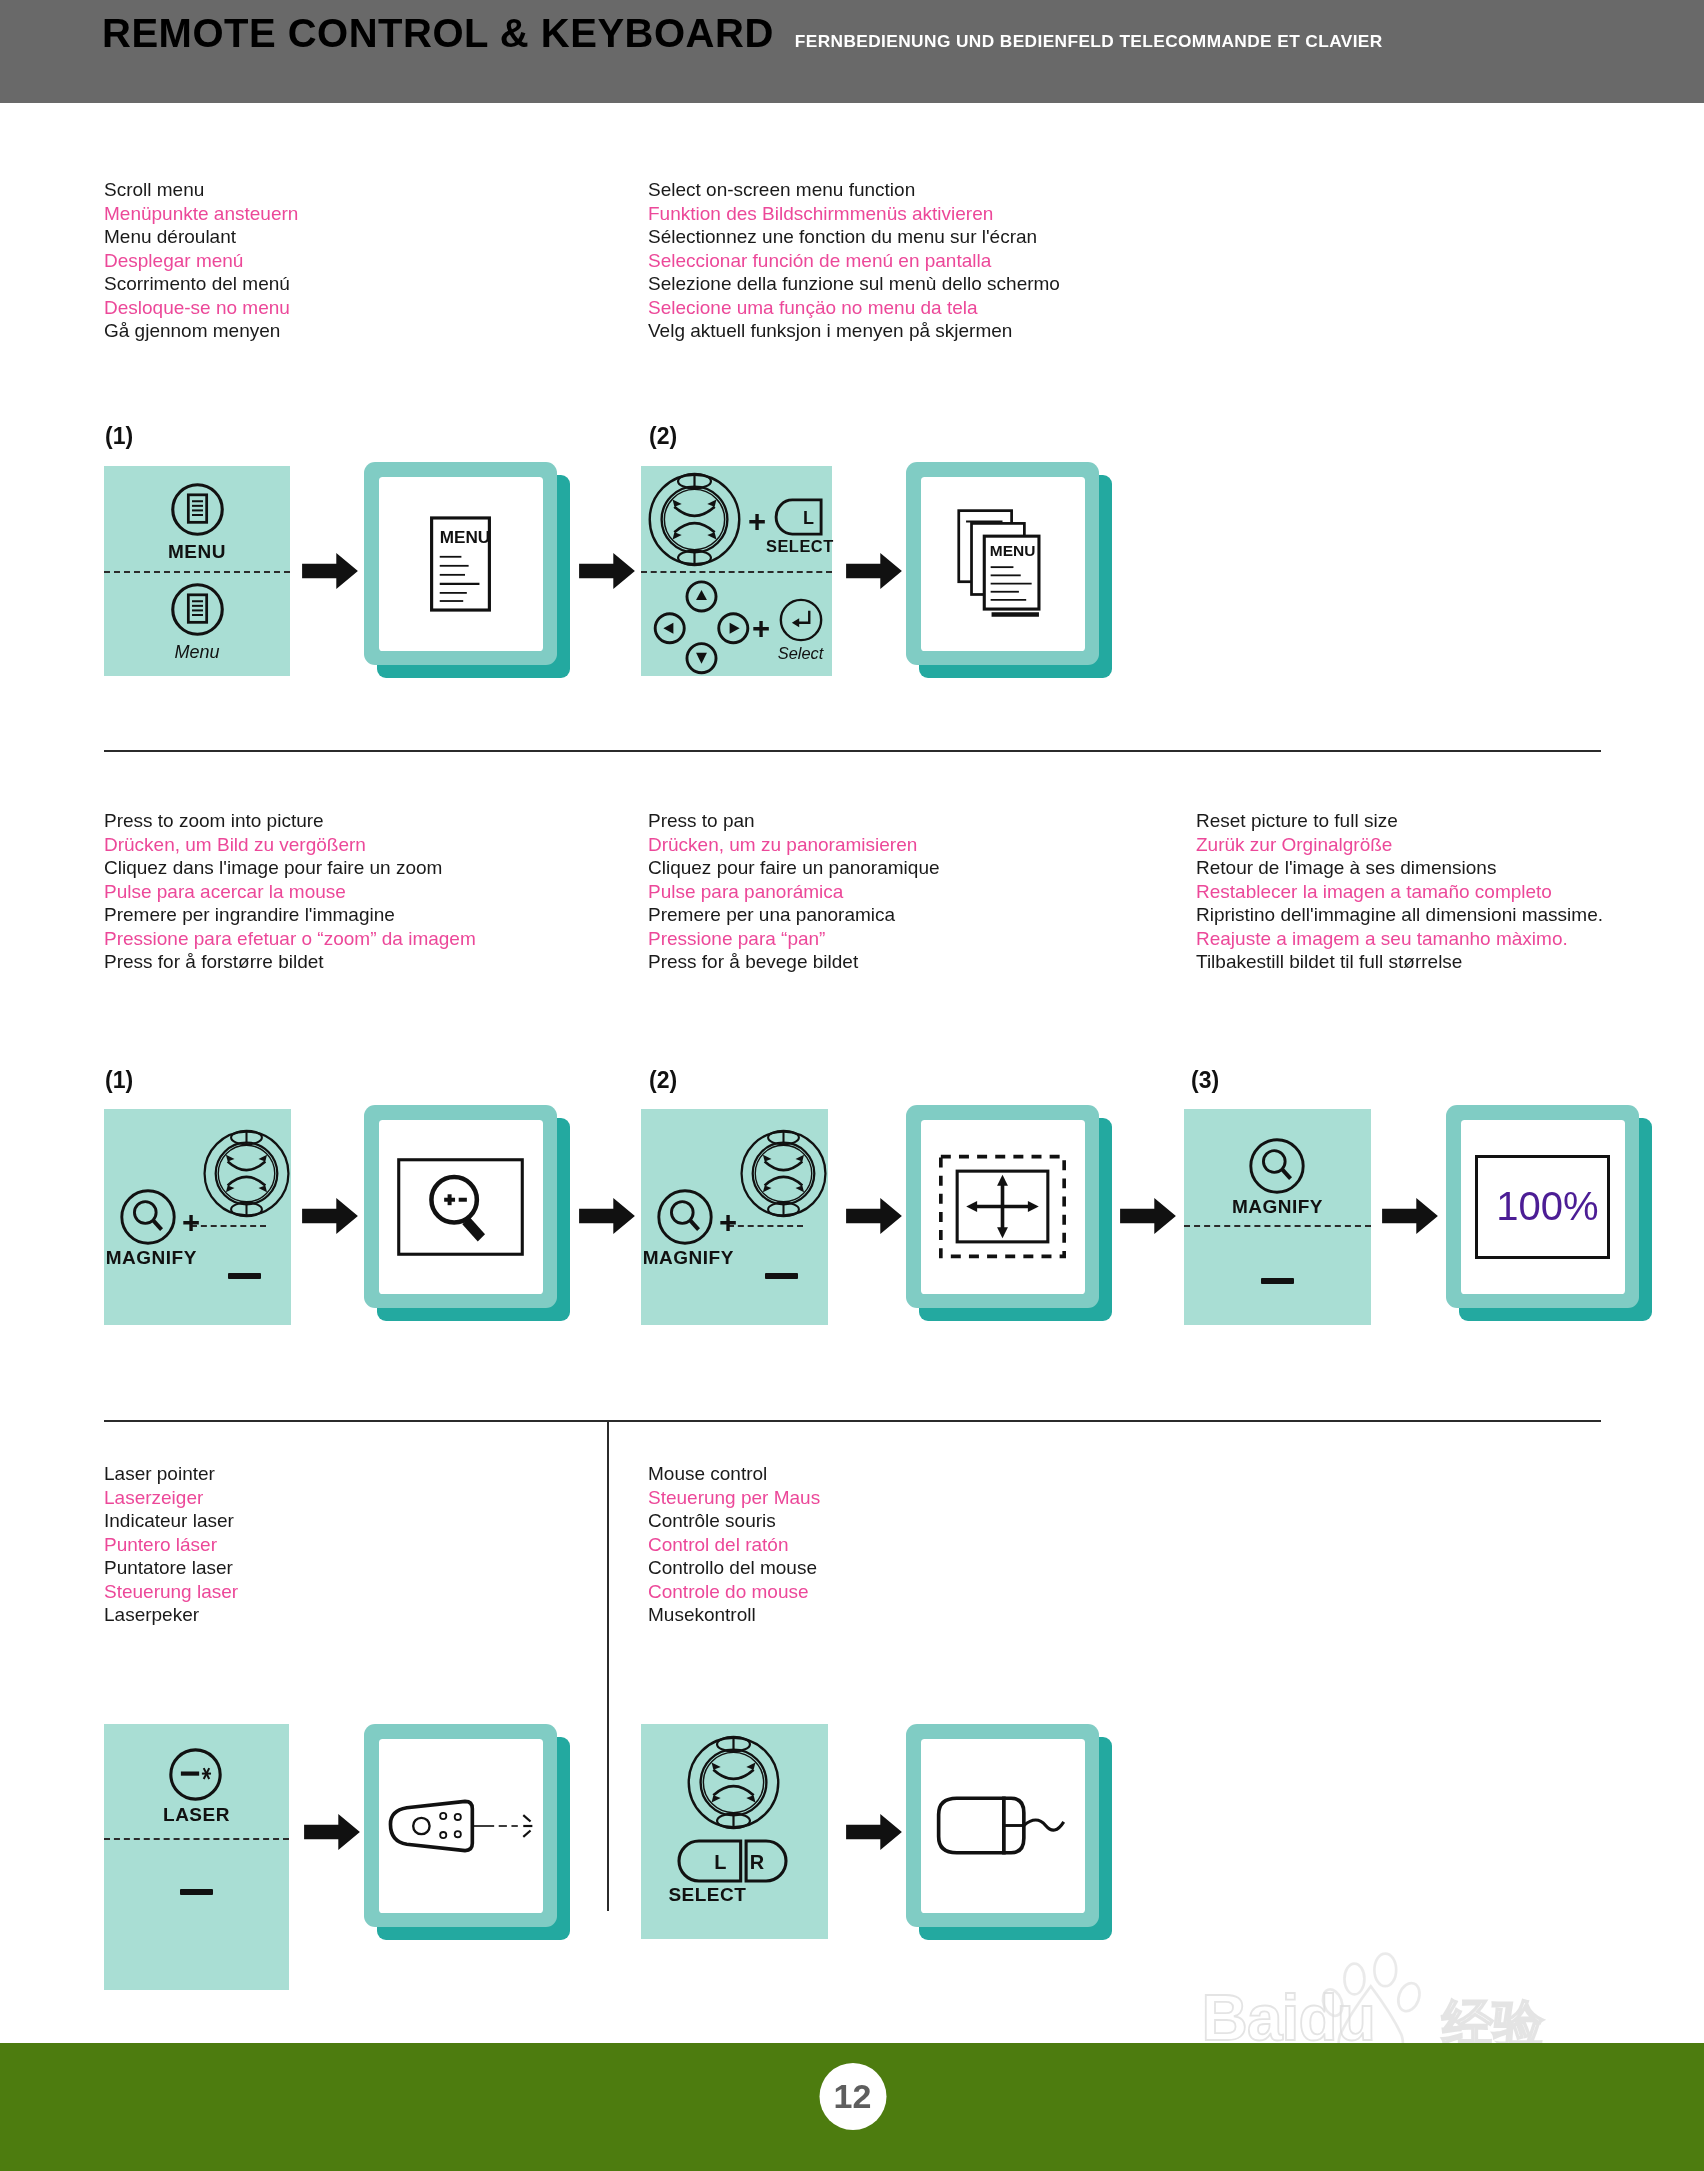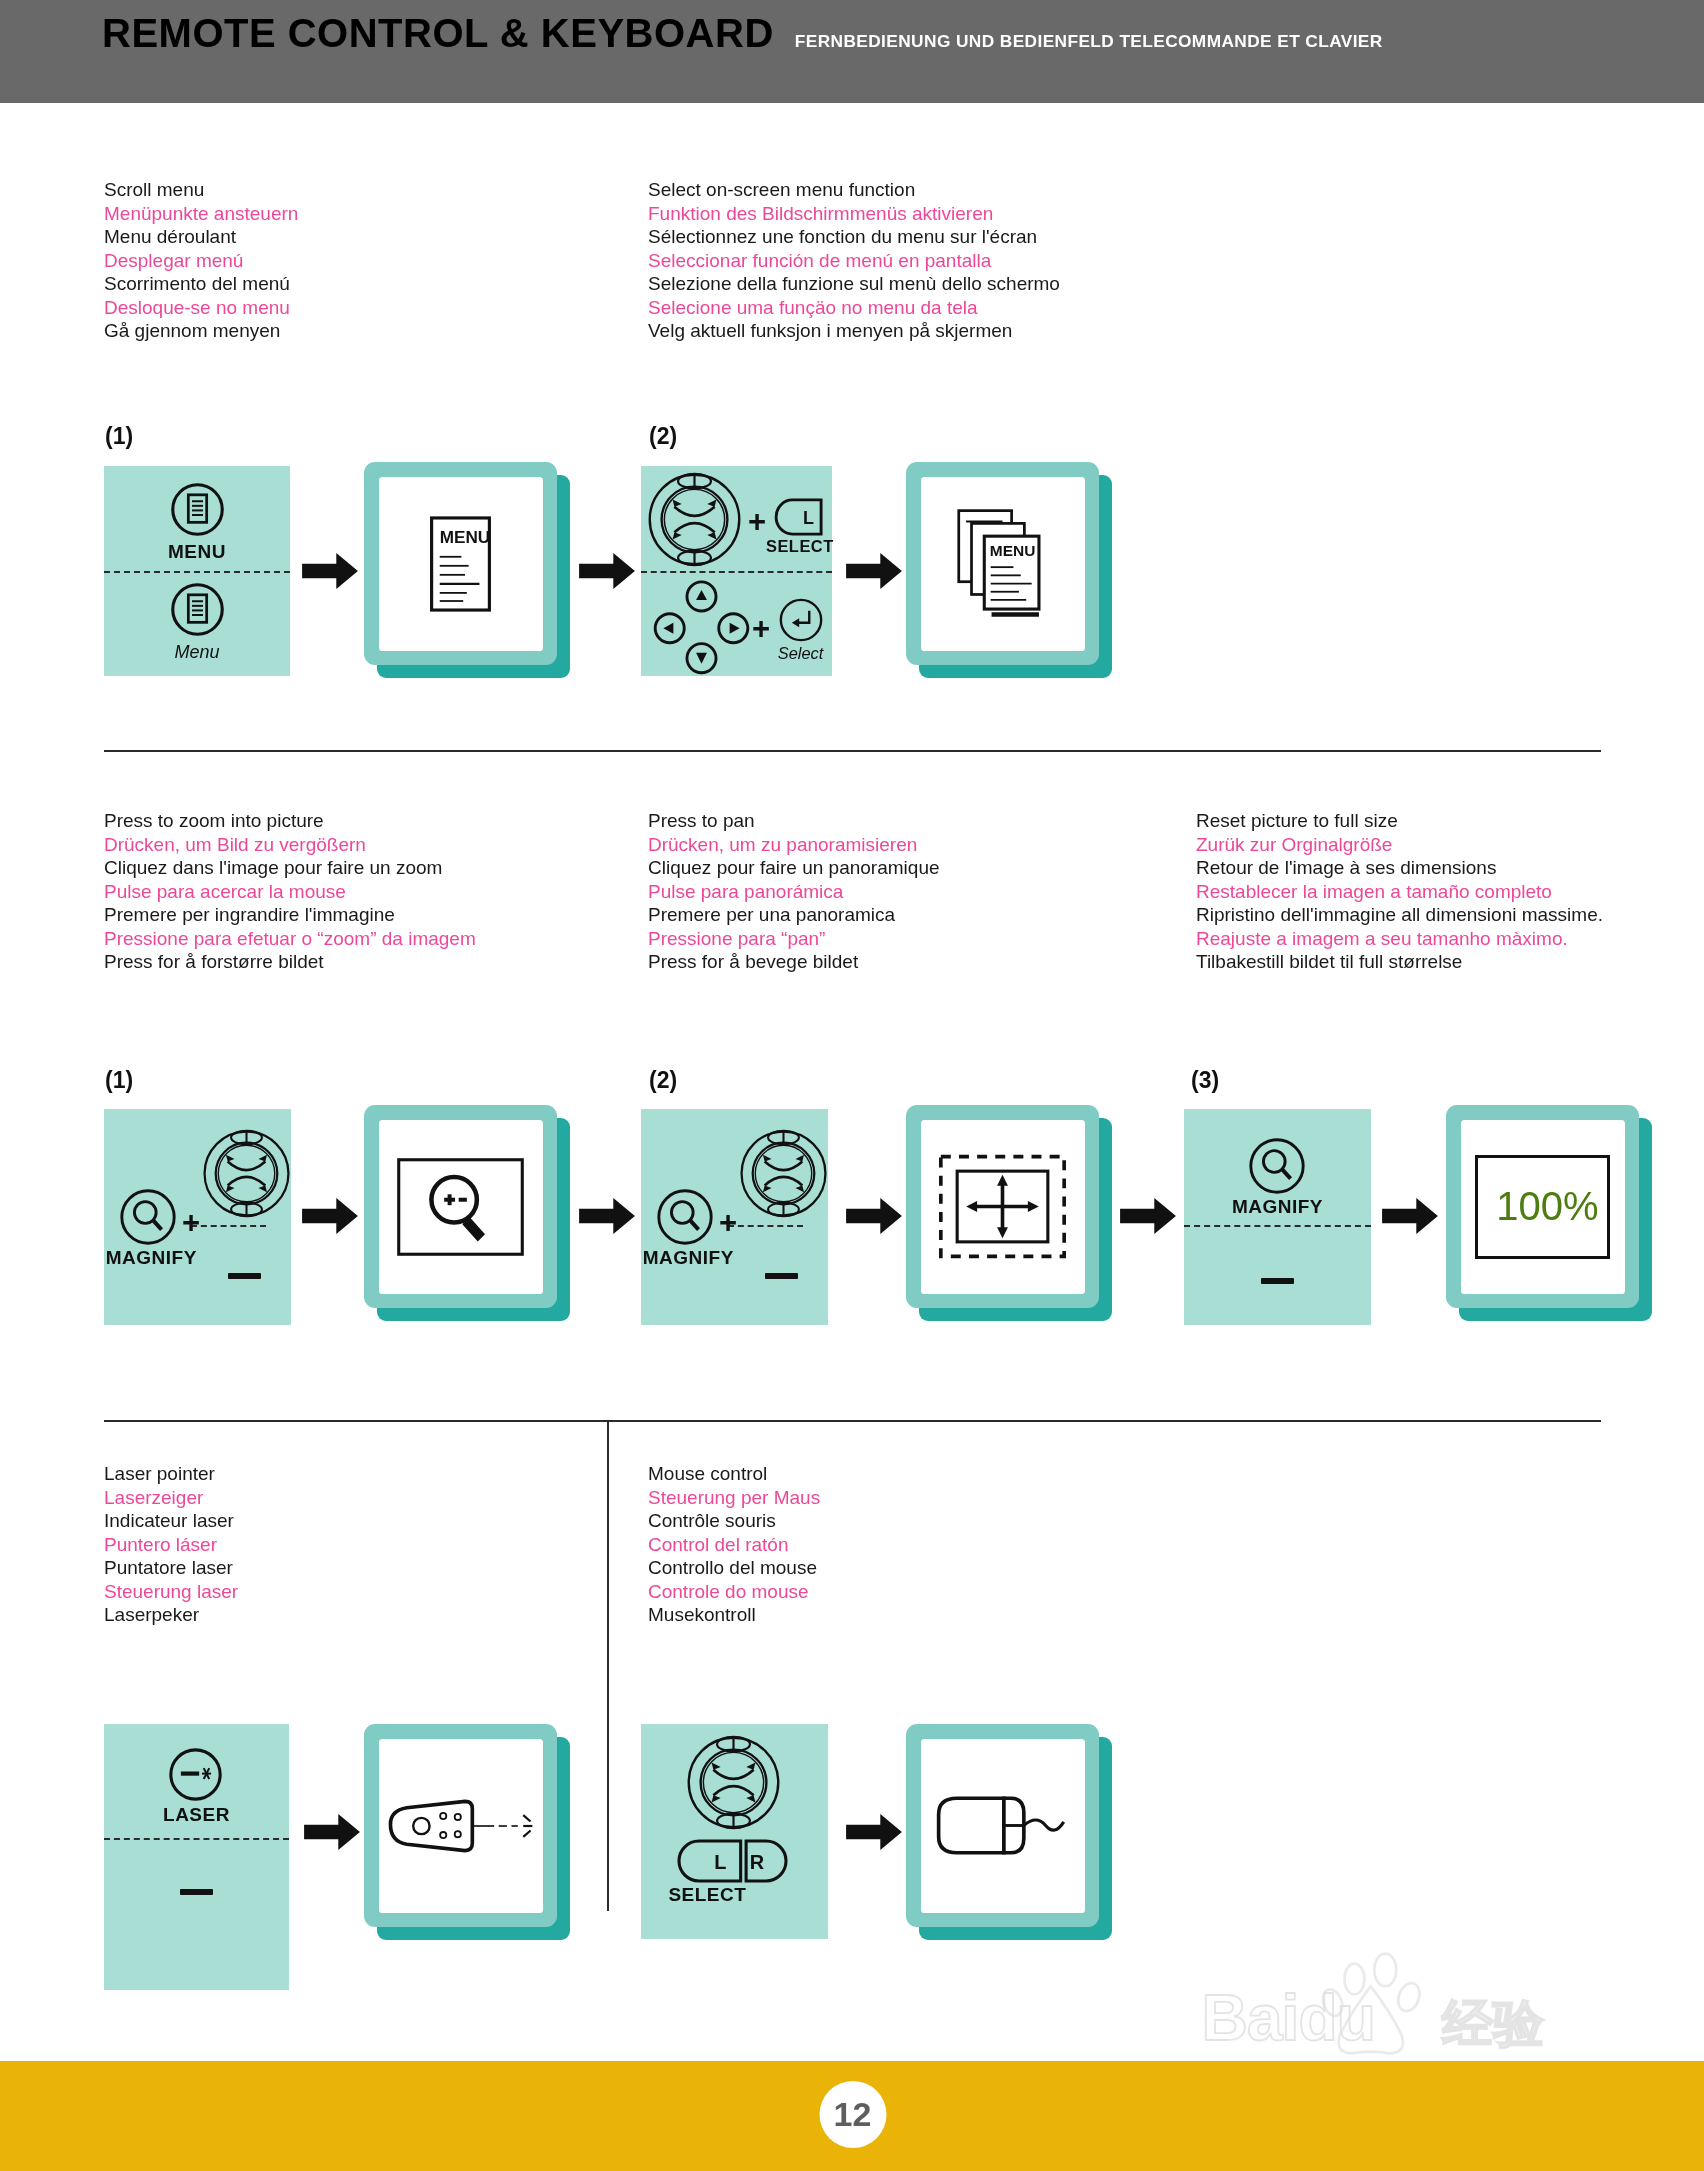--- a/index.html
+++ b/index.html
@@ -78,21 +78,21 @@
     display:flex;align-items:center;justify-content:center;
   }
 
   
   .arrow{position:absolute;}
 
   svg{display:block;overflow:visible;}
 
   
   .footer{
-    position:absolute;left:0;bottom:0;width:1705px;height:110px;background:#eab308;
+    position:absolute;left:0;bottom:0;width:1705px;height:128px;background:#4d7c0f;
   }
   .pagenum{
     position:absolute;left:50%;transform:translateX(-50%);top:20px;
     width:67px;height:67px;border-radius:50%;background:#ffffff;
     display:flex;align-items:center;justify-content:center;
     color:#5e5e5e;font-size:34px;font-weight:bold;
   }
 
   
   .watermark{
@@ -461,21 +461,21 @@
     <svg width="56" height="36" viewBox="0 0 62 40">
       <path d="M0 12 H38 V0 L62 20 L38 40 V28 H0 Z" fill="#111"></path>
     </svg>
   </div>
 
   <div class="resbox" style="left:1446px;top:1105px;width:193px;height:203px;">
     <div class="shadow"></div>
     <div class="frame"></div>
     <div class="inner">
       <div style="width:129px;height:98px;border:3.1px solid #111;display:flex;align-items:center;justify-content:center;background:#fff;">
-        <span style="font-size:40px;color:#4d7c0f;font-family:'Liberation Sans',sans-serif;margin-left:10px;">100%</span>
+        <span style="font-size:40px;color:#4c1d95;font-family:'Liberation Sans',sans-serif;margin-left:10px;">100%</span>
       </div>
     </div>
   </div>
 
   <div class="hr" style="left:104px;top:1420px;width:1497px;"></div>
   <div class="vr" style="left:607px;top:1420px;height:491px;"></div>
 
   <div class="txtblock" style="left:104px;top:1462px;">
     <div>Laser pointer</div>
     <div class="tl">Laserzeiger</div>

